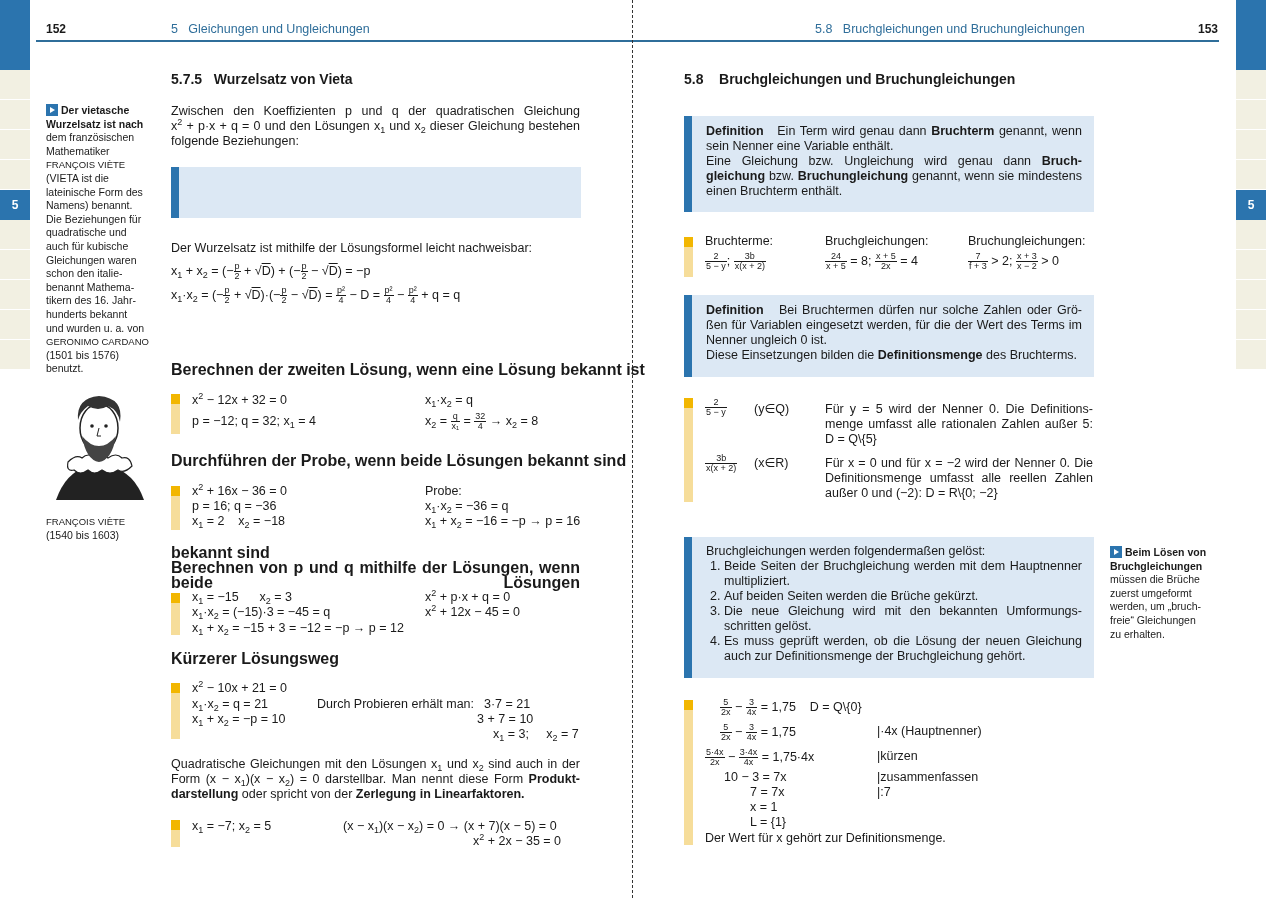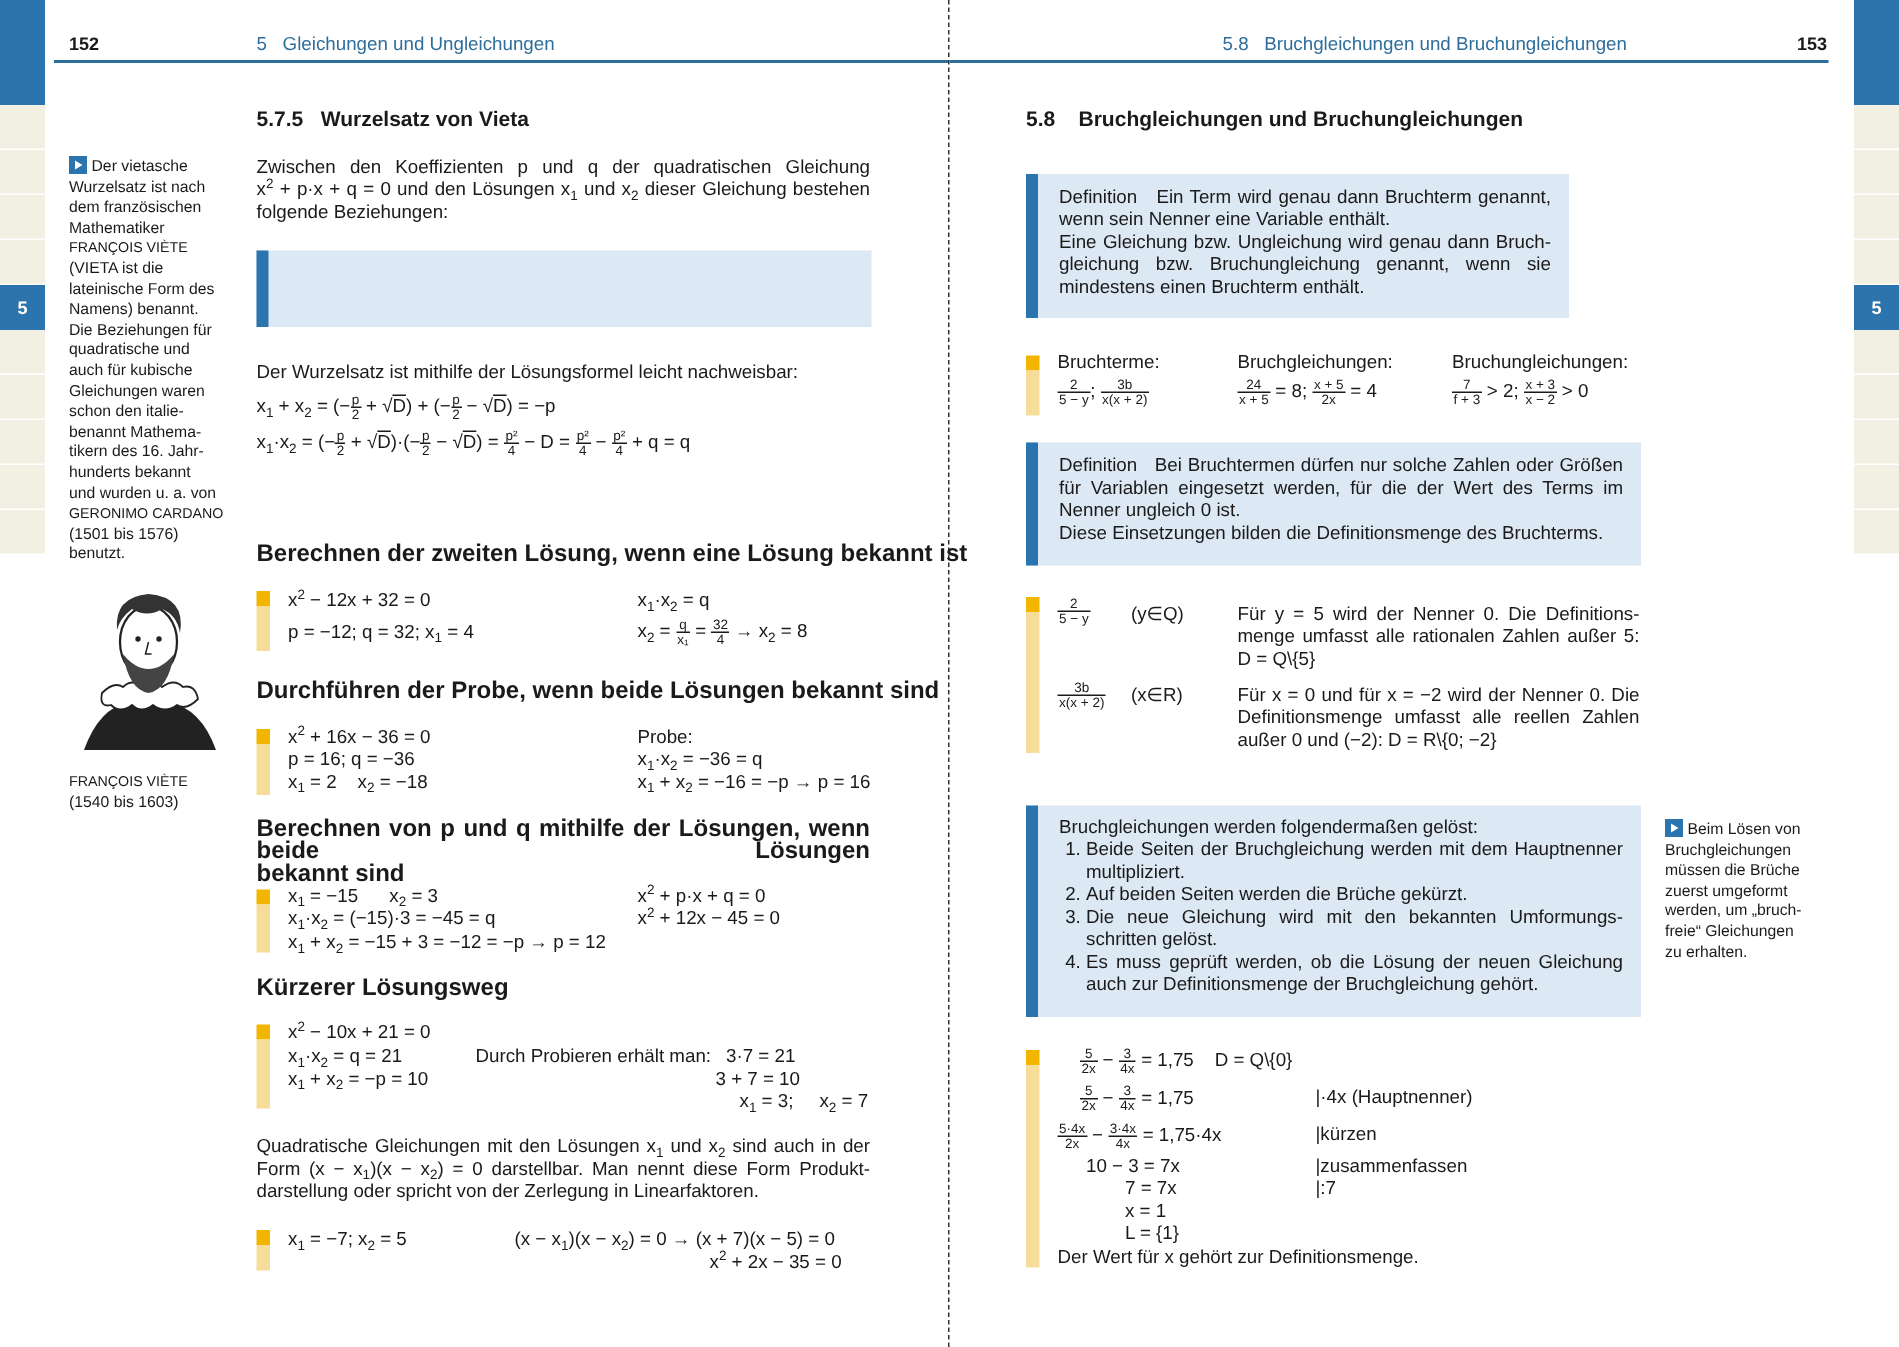--- a/index.html
+++ b/index.html
@@ -10,21 +10,21 @@
 .tab-blue{background:#2b74ae}
 .tab-cream{background:#f2f0e2;border-bottom:1px solid #fff}
 .tabnum{color:#fff;font-weight:bold;font-size:12px;text-align:center;line-height:30px;background:#2b74ae}
 .header-rule{position:absolute;top:40px;height:2px;background:#2f6e9a}
 .pnum{font-weight:bold;font-size:12px}
 .htitle{color:#2f6e9a;font-size:12.5px}
 .divider{position:absolute;left:632px;top:0;height:898px;border-left:1px dashed #333}
 .sec-title{font-weight:bold;font-size:14px}
 .p{text-align:justify}
 .box{position:absolute;background:#dce8f4;border-left:8px solid #2b74ae;padding:8px 12px 8px 14px}
-.b{font-weight:normal}
+.b{font-weight:bold}
 .subh{font-weight:bold;font-size:16px}
 .ex-bar{position:absolute;width:9px}
 .ex-bar .top{height:10px;background:#f2b600}
 .ex-bar .rest{background:#f6dd9a}
 .line{position:absolute;white-space:nowrap}
 sub{font-size:9px;vertical-align:-3px;line-height:0}
 sup{font-size:9px;vertical-align:5px;line-height:0}
 .frac{display:inline-block;vertical-align:middle;text-align:center;font-size:9px;line-height:9px}
 .frac .n{display:block;border-bottom:1px solid #1a1a1a;padding:0 1px}
 .frac .d{display:block;padding:0 1px}
@@ -147,22 +147,22 @@
     <div class="rest" style="height:34px"></div>
   </div>
 <div class="line" style="left:192px;top:484px">x<sup>2</sup> + 16x − 36 = 0</div>
 <div class="line" style="left:192px;top:499px">p = 16;  q = −36</div>
 <div class="line" style="left:192px;top:514px;white-space:pre">x<sub>1</sub> = 2    x<sub>2</sub> = −18</div>
 <div class="line" style="left:425px;top:484px">Probe:</div>
 <div class="line" style="left:425px;top:499px">x<sub>1</sub>·x<sub>2</sub> = −36 = q</div>
 <div class="line" style="left:425px;top:514px">x<sub>1</sub> + x<sub>2</sub> = −16 = −p → p = 16</div>
 
 <div class="abs subh" style="left:171px;top:545px;width:409px">
+  <div>bekannt sind</div>
   <div style="text-align:justify;text-align-last:justify">Berechnen von p und q mithilfe der Lösungen, wenn beide Lösungen</div>
-  <div>bekannt sind</div>
 </div>
 <div class="ex-bar" style="left:171px;top:593px;height:42px">
     <div class="top"></div>
     <div class="rest" style="height:32px"></div>
   </div>
 <div class="line" style="left:192px;top:590px;white-space:pre">x<sub>1</sub> = −15      x<sub>2</sub> = 3</div>
 <div class="line" style="left:192px;top:605px">x<sub>1</sub>·x<sub>2</sub> = (−15)·3 = −45 = q</div>
 <div class="line" style="left:192px;top:621px">x<sub>1</sub> + x<sub>2</sub> = −15 + 3 = −12 = −p → p = 12</div>
 <div class="line" style="left:425px;top:590px">x<sup>2</sup> + p·x + q = 0</div>
 <div class="line" style="left:425px;top:605px">x<sup>2</sup> + 12x − 45 = 0</div>
@@ -189,21 +189,21 @@
 <div class="ex-bar" style="left:171px;top:820px;height:27px">
     <div class="top"></div>
     <div class="rest" style="height:17px"></div>
   </div>
 <div class="line" style="left:192px;top:819px">x<sub>1</sub> = −7;  x<sub>2</sub> = 5</div>
 <div class="line" style="left:343px;top:819px">(x − x<sub>1</sub>)(x − x<sub>2</sub>) = 0 → (x + 7)(x − 5) = 0</div>
 <div class="line" style="left:473px;top:834px">x<sup>2</sup> + 2x − 35 = 0</div>
 
 <div class="abs sec-title" style="left:684px;top:72px;white-space:pre">5.8    Bruchgleichungen und Bruchungleichungen</div>
 
-<div class="box" style="left:684px;top:116px;width:362px;height:96px;padding-top:8px;text-align:justify">
+<div class="box" style="left:684px;top:116px;width:410px;height:96px;padding-top:8px;text-align:justify">
   <span class="b">Definition</span>&nbsp;&nbsp; <span>Ein Term wird genau dann</span> <span class="b">Bruchterm</span> <span>genannt, wenn sein Nenner eine Variable enthält.</span><br>
   <span>Eine Gleichung bzw. Ungleichung wird genau dann</span> <span class="b">Bruch­gleichung</span> <span>bzw.</span> <span class="b">Bruchungleichung</span> <span>genannt, wenn sie mindestens einen Bruchterm enthält.</span>
 </div>
 
 <div class="ex-bar" style="left:684px;top:237px;height:40px">
     <div class="top"></div>
     <div class="rest" style="height:30px"></div>
   </div>
 <div class="line" style="left:705px;top:234px">Bruchterme:</div>
 <div class="line" style="left:705px;top:252px"><span class="frac"><span class="n">2</span><span class="d">5 − y</span></span>; <span class="frac"><span class="n">3b</span><span class="d">x(x + 2)</span></span></div>

